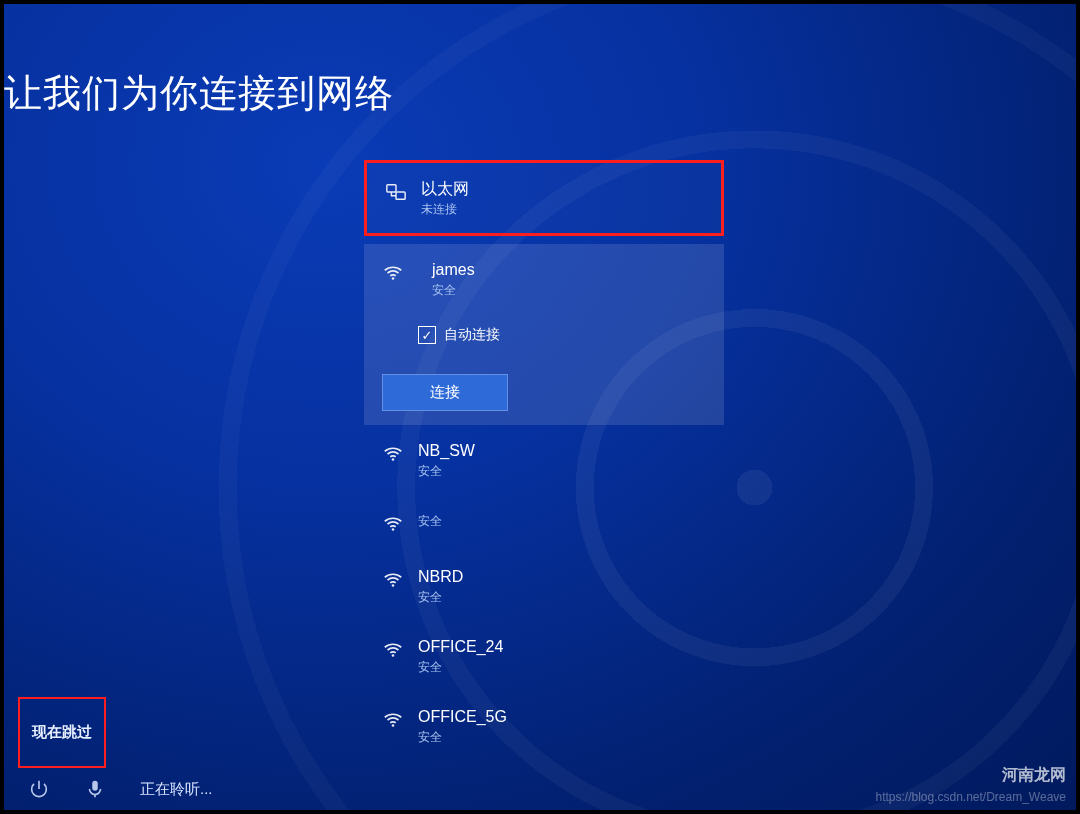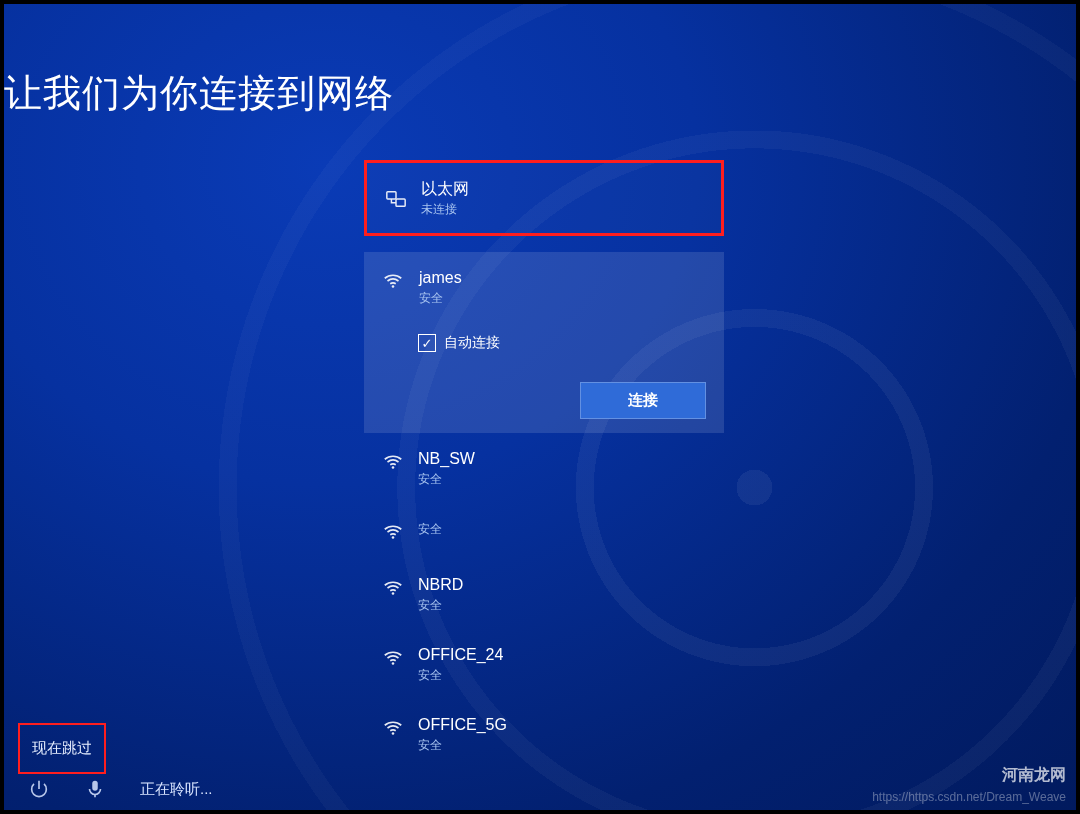--- a/index.html
+++ b/index.html
@@ -51,33 +51,32 @@
     flex: 0 0 22px;
     height: 22px;
     margin-top: 2px;
     opacity: 0.9;
   }
   .item .labels { flex: 1; }
   .name { font-size: 16px; line-height: 20px; }
   .sub  { font-size: 12px; line-height: 16px; color: #a8c4f0; margin-top: 2px; }
   .ethernet {
     border: 3px solid #ff1e1e;
-    margin-bottom: 16px;
+    margin-bottom: 8px;
     background: rgba(255,255,255,0.02);
-    align-items: center;
   }
   .selected {
     background: rgba(255,255,255,0.12);
     flex-direction: column;
     padding: 16px 18px 14px;
   }
   .selected .row {
     display: flex;
     align-items: flex-start;
-    gap: 15px;
+    gap: 28px;
     width: 100%;
   }
   .auto-row {
     display: flex;
     align-items: center;
     gap: 8px;
     margin-top: 14px;
     margin-left: 36px;
     font-size: 14px;
   }
@@ -87,43 +86,43 @@
     border: 1.5px solid #fff;
     box-sizing: border-box;
     display: flex;
     align-items: center;
     justify-content: center;
     font-size: 13px;
     line-height: 1;
   }
   .connect-row {
     display: flex;
-    justify-content: flex-end;
+    justify-content: flex-start;
     width: 100%;
     margin-top: 16px;
-    font-weight: bold;
   }
   .connect-btn {
     background: #2f6bd8;
     padding: 8px 0;
     width: 124px;
     text-align: center;
     font-size: 15px;
     border: 1px solid rgba(255,255,255,0.25);
     cursor: pointer;
   }
   .skip-btn {
     position: absolute;
     left: 14px;
-    bottom: 36px;
+    bottom: 42px;
     border: 2px solid #ff1e1e;
-    padding: 14px 12px;
+    padding: 24px 12px;
     font-size: 15px;
     color: #e7efff;
     cursor: pointer;
+    font-weight: bold;
   }
   .bottom-bar {
     position: absolute;
     left: 24px;
     bottom: 10px;
     display: flex;
     align-items: center;
     gap: 34px;
     font-size: 15px;
     color: #d8e4ff;
@@ -287,15 +286,15 @@
       <svg viewBox="0 0 24 24" width="22" height="22" fill="#d8e4ff">
         <rect x="9" y="3" width="6" height="11" rx="3"></rect>
         <path d="M6 12a6 6 0 0 0 12 0" fill="none" stroke="#d8e4ff" stroke-width="1.8"></path>
         <path d="M12 18v3" fill="none" stroke="#d8e4ff" stroke-width="1.8"></path>
       </svg>
     </span>
     <span>正在聆听...</span>
   </div>
 
   <div class="watermark-brand">河南龙网</div>
-  <div class="watermark-right">https://https.csdn.net/Dream_Weave</div>
+  <div class="watermark-right">https://blog.csdn.net/Dream_Weave</div>
 
 </div>
 
 </body></html>

